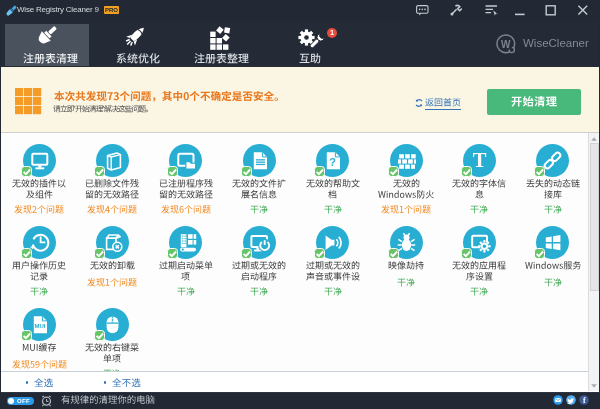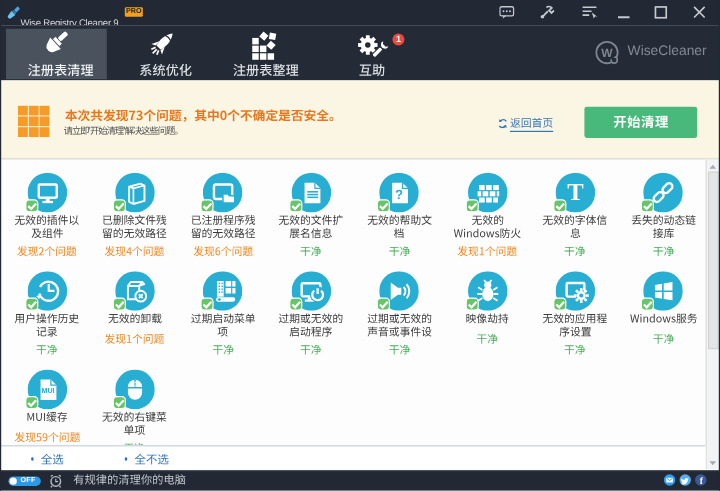--- a/index.html
+++ b/index.html
@@ -164,21 +164,21 @@
     </defs>
   </svg>
 <div class="abs" style="left:0;top:0;width:600px;height:21px;background:#222834"></div>
 <svg class="abs" style="left:5px;top:4px" width="13" height="13">
     <g transform="rotate(45 6.5 6.5)">
       <rect x="5.1" y="0.5" width="2.8" height="4.4" rx="0.6" fill="#4da4e0"></rect>
       <rect x="4.6" y="5.2" width="3.8" height="1.6" fill="#2f7fc1"></rect>
       <path d="M4.2,7 h4.6 l-0.6,4.2 a1.7,1.7 0 0 1 -3.4,0 Z" fill="#6fc2ee"></path>
     </g>
   </svg>
-<div class="abs" style="left:17px;top:15px;font-size:8px;letter-spacing:-0.2px;color:#d6dbe0">Wise Registry Cleaner 9</div>
+<div class="abs" style="left:17px;top:5px;font-size:8px;letter-spacing:-0.2px;color:#d6dbe0">Wise Registry Cleaner 9</div>
 <div class="abs" style="left:104px;top:6px;width:15px;height:8px;background:#f2a11e;border-radius:1px;color:#20262e;font-size:6px;font-weight:bold;text-align:center;line-height:8px">PRO</div>
 <svg class="abs" style="left:416px;top:5px" width="13" height="11">
     <rect x="0.6" y="0.6" width="11.4" height="7.6" rx="1.4" fill="none" stroke="#c4cacf" stroke-width="1.1"></rect>
     <g fill="#c4cacf">
       <circle cx="3.6" cy="4.4" r="0.8"></circle>
       <circle cx="6.3" cy="4.4" r="0.8"></circle>
       <circle cx="9" cy="4.4" r="0.8"></circle>
     </g>
     <path d="M3.4,8.2 L3,10.6 L5.8,8.2 Z" fill="#c4cacf"></path>
   </svg>

